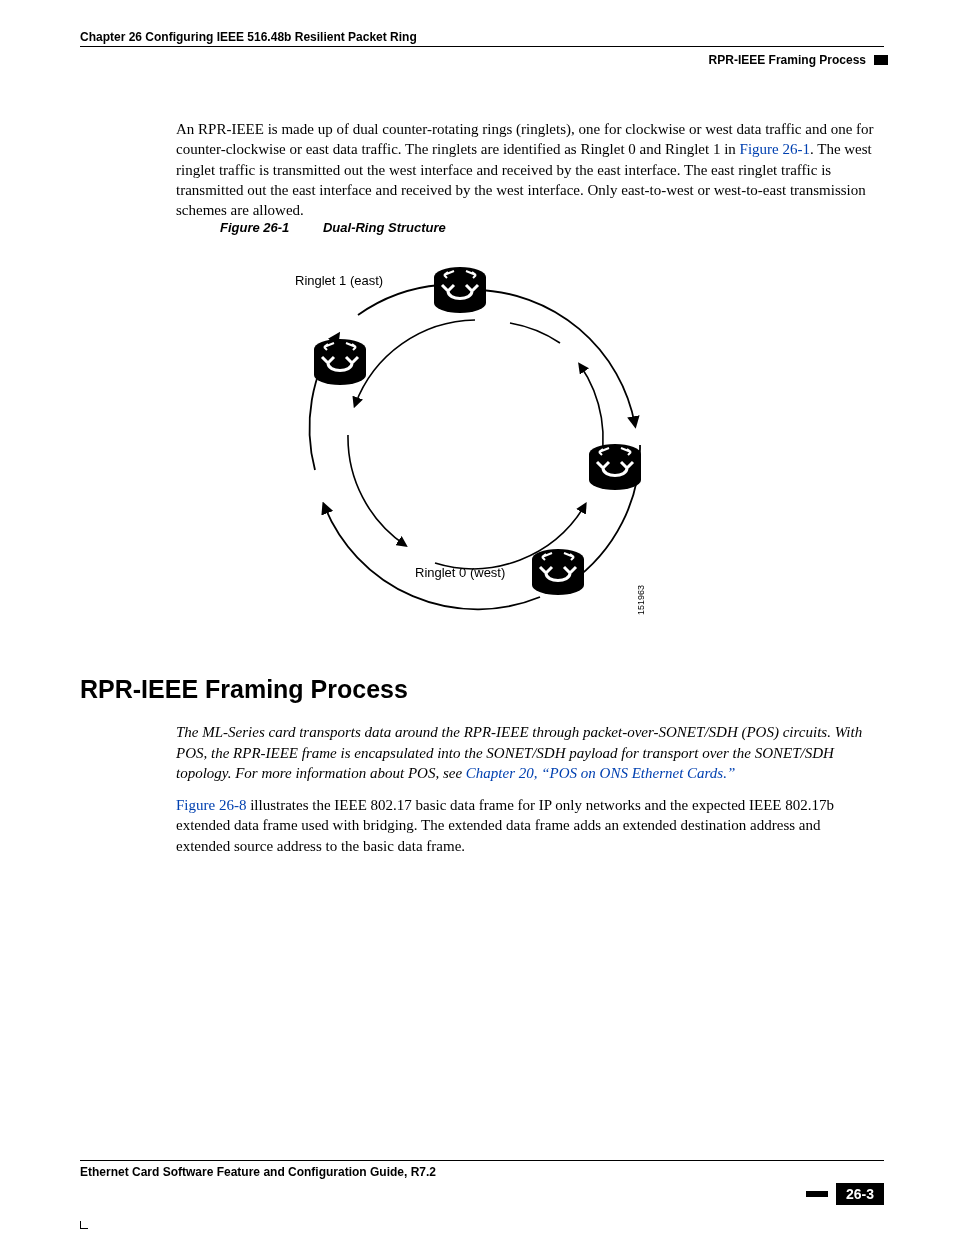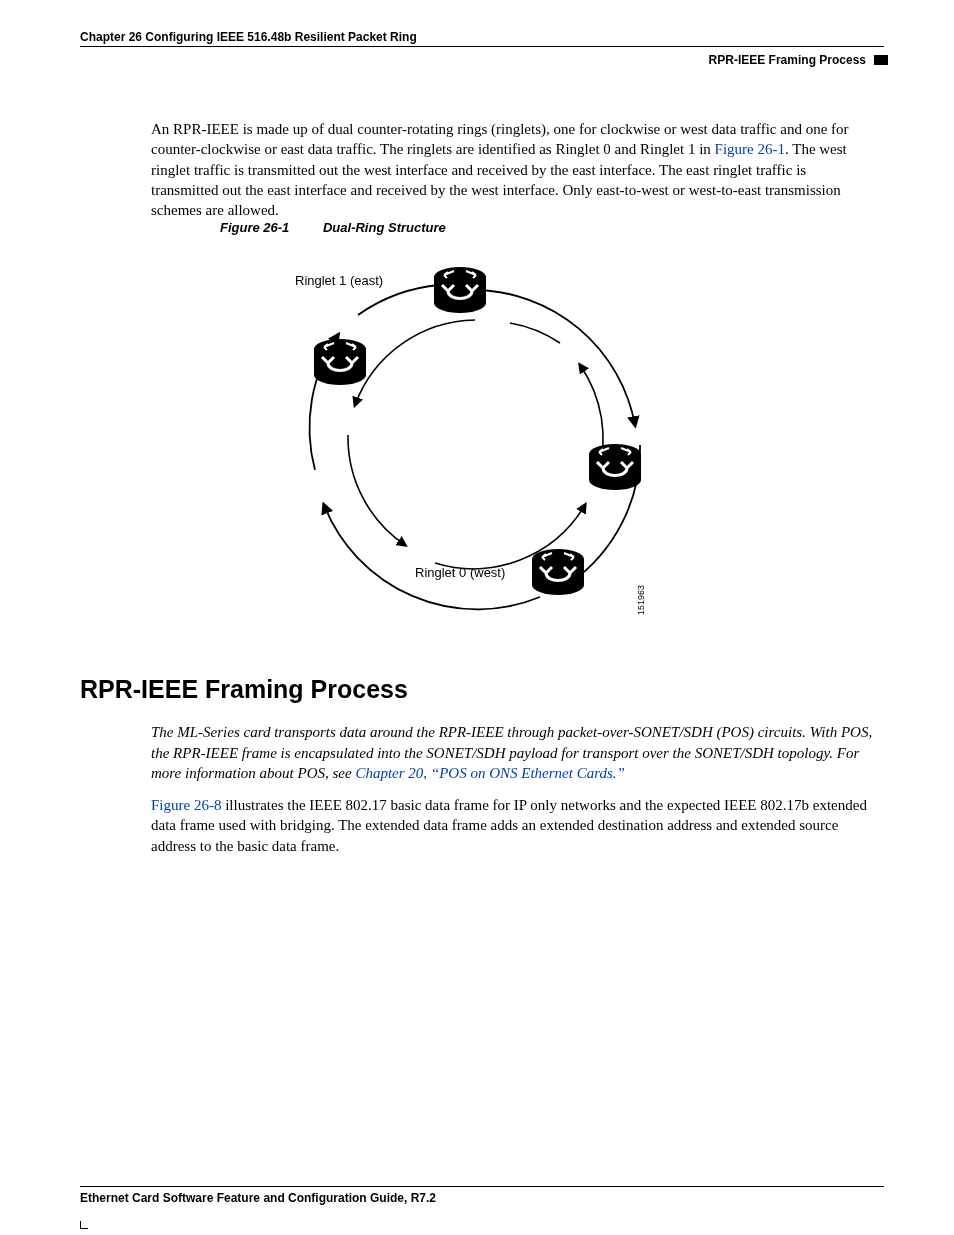--- a/index.html
+++ b/index.html
@@ -30,21 +30,21 @@
     font-weight: bold;
   }
   .section-header-row .sq {
     width: 10px; height: 10px; background: #000; margin-left: 8px;
     position: relative;
   }
   .section-header-row .sq::after{
     content:""; position:absolute; right:-4px; top:0; width:4px; height:10px; background:#000;
   }
   .body-indent {
-    margin-left: 71px;
+    margin-left: 96px;
     margin-right: 10px;
   }
   .para {
     margin-top: 52px;
     line-height: 1.35;
   }
   .para a, .link { color: #0040b0; text-decoration: none; }
   .fig-caption {
     font-family: Arial, Helvetica, sans-serif;
     font-weight: bold;
@@ -166,14 +166,17 @@
   <span>The ML-Series card transports data around the RPR-IEEE through packet-over-SONET/SDH (POS) circuits. With POS, the RPR-IEEE frame is encapsulated into the SONET/SDH payload for transport over the SONET/SDH topology. For more information about POS, see </span><a href="#" class="link">Chapter 20, “POS on ONS Ethernet Cards.”</a>
 </div>
 
 <div class="body-indent para3">
   <a href="#" class="link">Figure 26-8</a><span> illustrates the IEEE 802.17 basic data frame for IP only networks and the expected IEEE 802.17b extended data frame used with bridging. The extended data frame adds an extended destination address and extended source address to the basic data frame.</span>
 </div>
 
 <div class="footer">
   <div class="rule"></div>
   <div class="title">Ethernet Card Software Feature and Configuration Guide, R7.2</div>
+  <div class="pagebar">
+    <div class="pagebox">26-3</div>
+  </div>
 </div>
 <div class="crop-mark"></div>
 
 </body></html>

